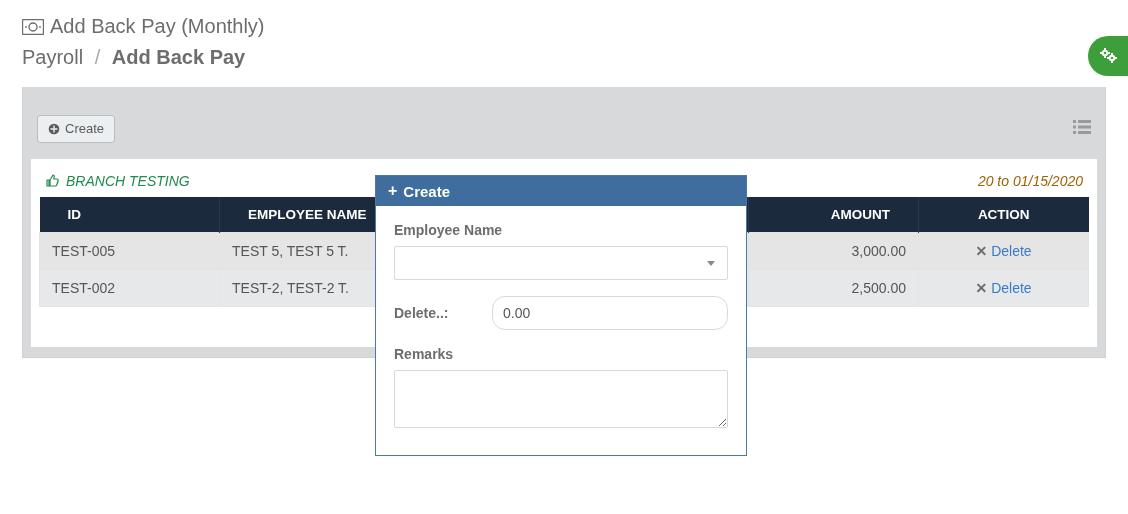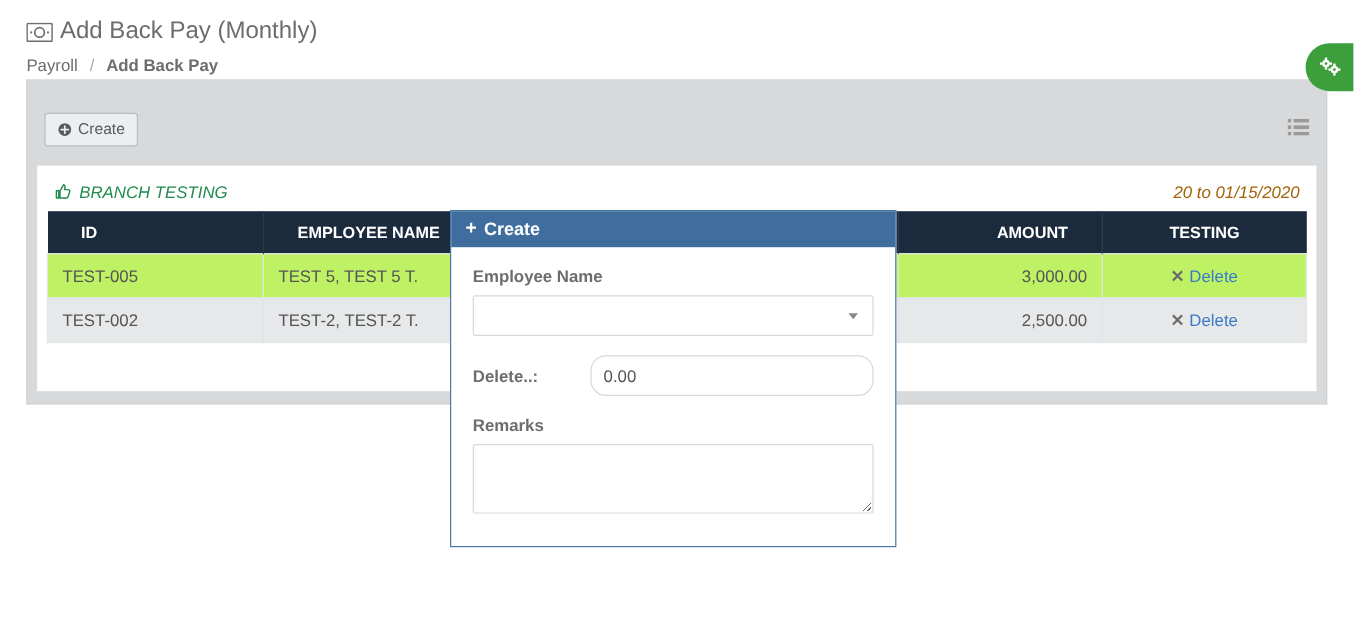--- a/index.html
+++ b/index.html
@@ -25,23 +25,23 @@
     display: flex;
     align-items: center;
     gap: 6px;
     font-weight: 400;
   }
   .page-title .money-icon {
     display: inline-flex;
     align-items: center;
   }
   .breadcrumb {
-    font-size: 14px;
+    font-size: 20px;
     color: #6d6d6d;
-    margin-bottom: 4px;
+    margin-bottom: 18px;
   }
   .breadcrumb .sep { margin: 0 6px; color: #aaa; }
   .breadcrumb .current { font-weight: 600; color: #6d6d6d; }
   .panel-outer {
     background: #d7d9db;
     border: 1px solid #cfd2d4;
     border-top: none;
     padding: 0;
   }
   .panel-top {
@@ -107,21 +107,21 @@
     padding: 10px 28px;
     border-right: 1px solid #2a3a4c;
   }
   table.data thead th:last-child { border-right: none; text-align: center; }
   table.data thead th.right { text-align: right; }
   table.data tbody td {
     padding: 10px 12px;
     font-size: 14px;
     color: #555;
     border: 1px solid #e2e4e6;
-    background: #bef264;
+    background: #e5e5e5;
   }
   table.data tbody tr:nth-child(even) td {
     background: #e6e8ea;
   }
   table.data td.right { text-align: right; }
   table.data td.center { text-align: center; }
   .delete-link {
     color: #3a7ac8;
     cursor: pointer;
   }
@@ -293,21 +293,21 @@
         </span>
         <span class="period">20 to 01/15/2020</span>
       </div>
 
       <table class="data">
         <thead>
           <tr>
             <th style="width:180px">ID</th>
             <th>EMPLOYEE NAME</th>
             <th class="right" style="width:170px">AMOUNT</th>
-            <th style="width:170px">TESTING</th>
+            <th style="width:170px">ACTION</th>
           </tr>
         </thead>
         <tbody>
           <tr>
             <td>TEST-005</td>
             <td>TEST 5, TEST 5 T.</td>
             <td class="right">3,000.00</td>
             <td class="center">
               <span class="delete-x">✕</span><span class="delete-link">Delete</span>
             </td>

